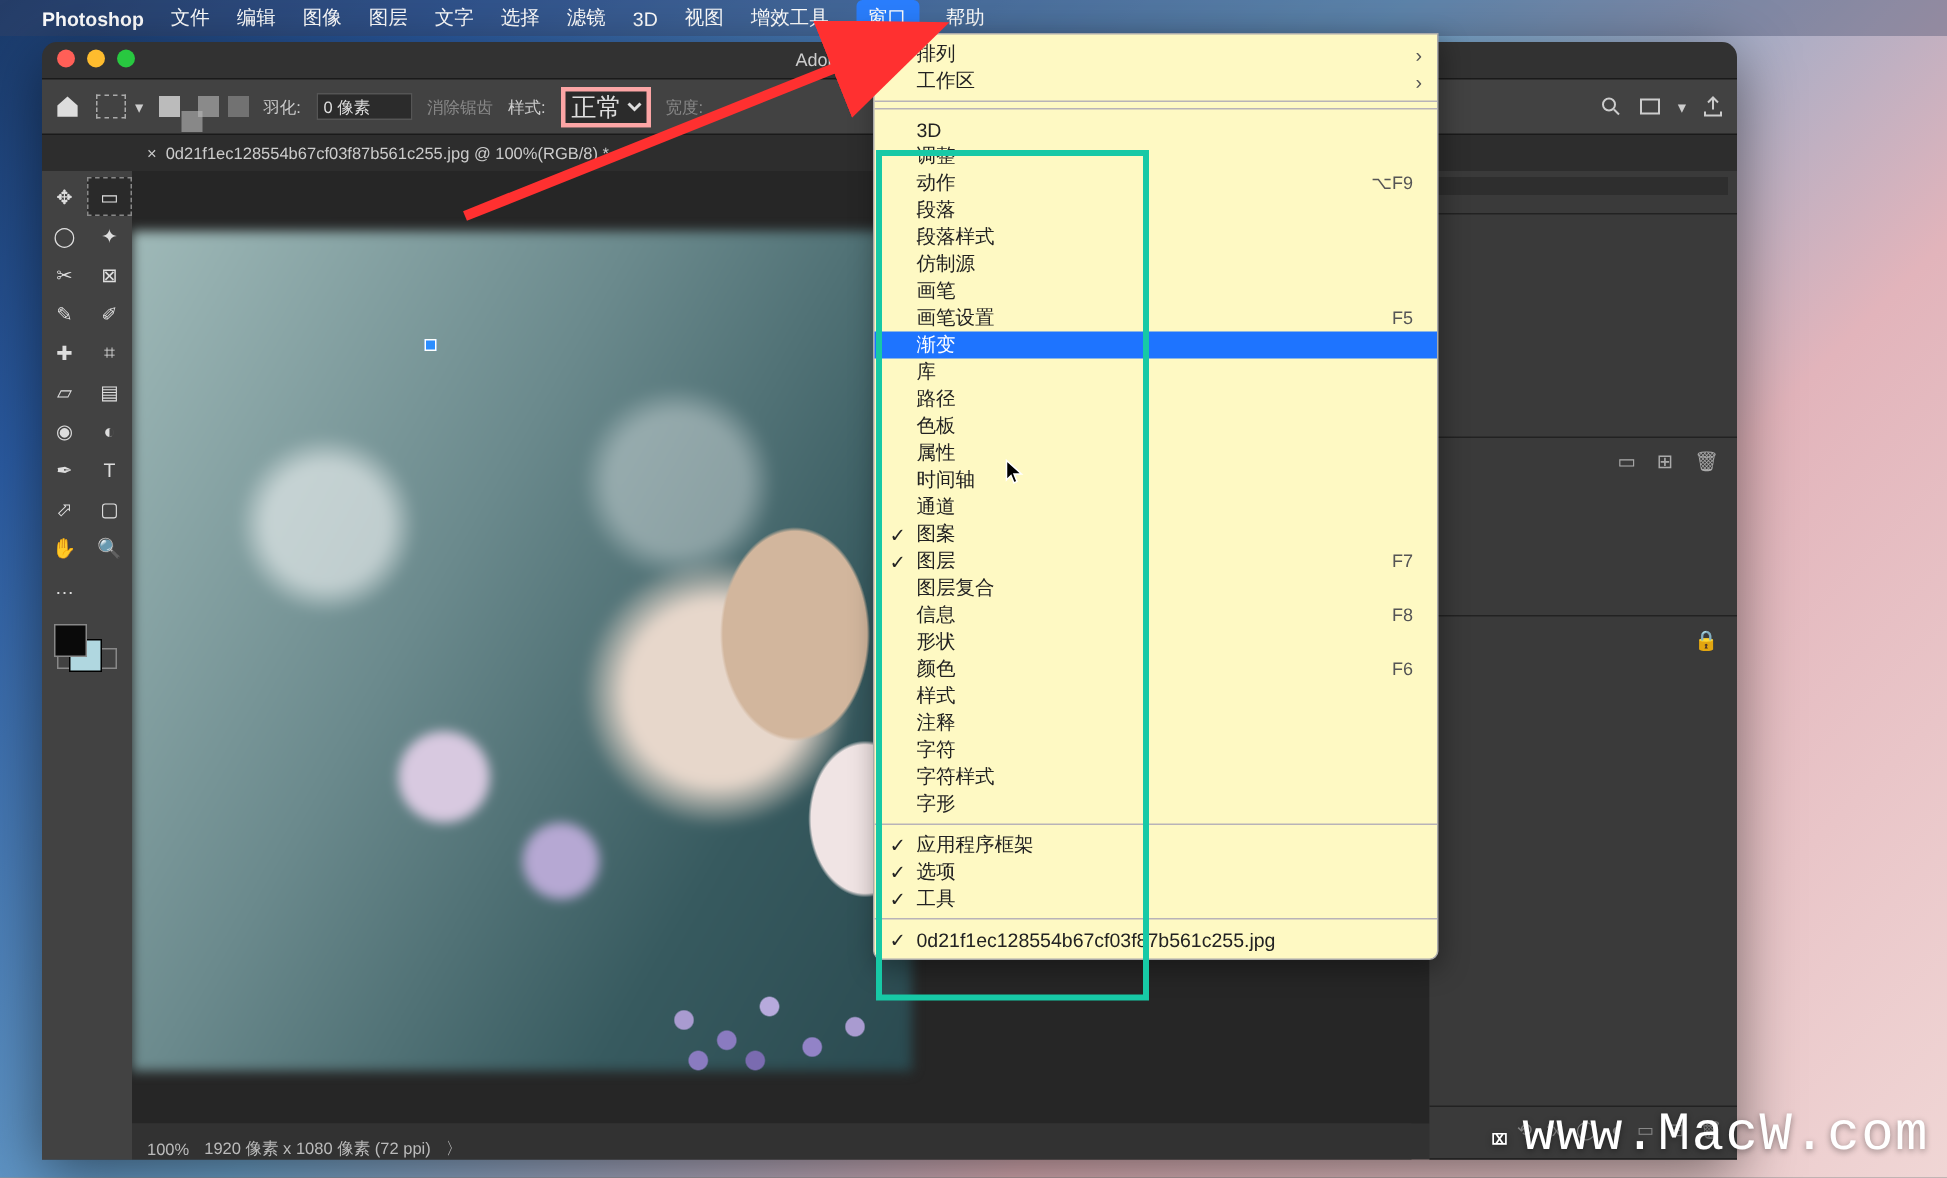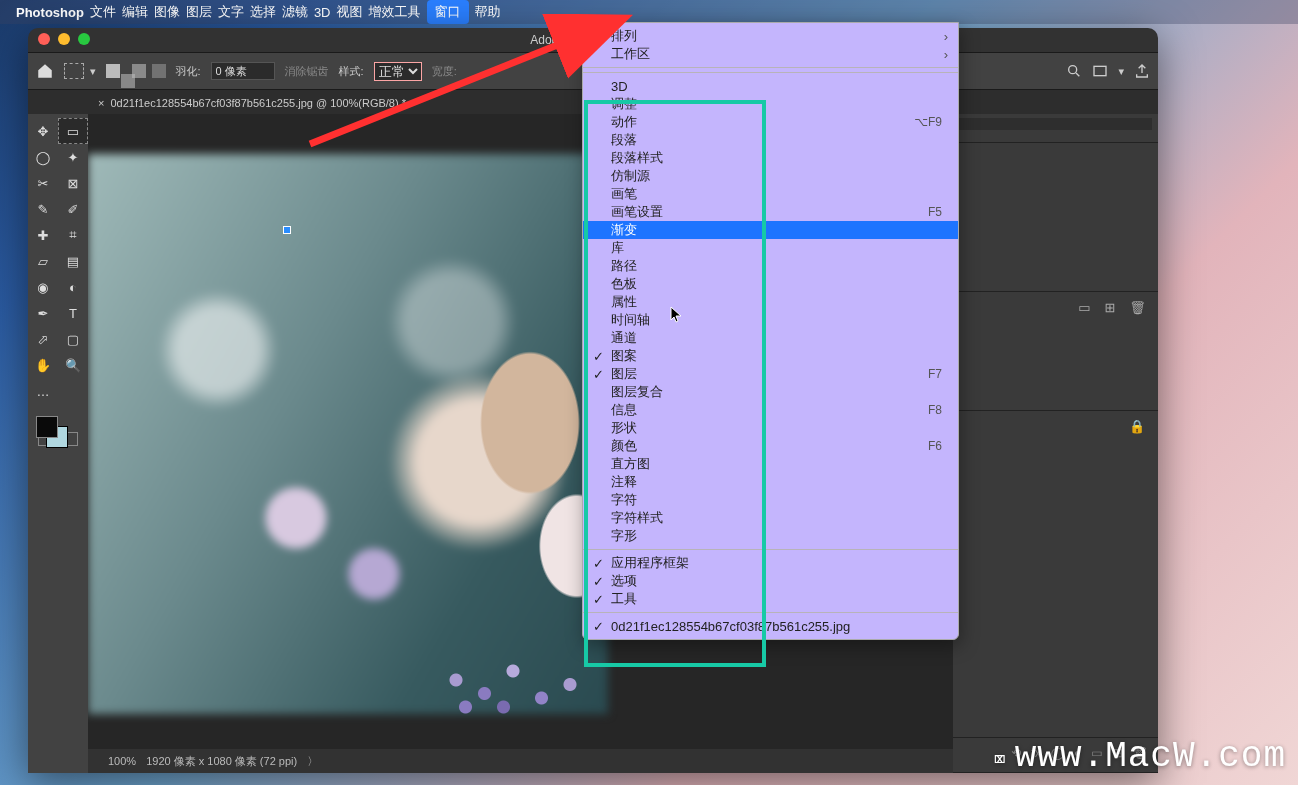--- a/index.html
+++ b/index.html
@@ -1,37 +1,37 @@
 <!DOCTYPE html>
 <html><head>
 <meta charset="utf-8">
 <style>
   html,body{margin:0;padding:0;width:1298px;height:785px;overflow:hidden;font-family:-apple-system,"Helvetica Neue",Arial,sans-serif;font-size:13px;color:#ddd;}
   body{background:linear-gradient(135deg,#1a3a6a 0%,#2a5aa0 15%,#6fa6d0 45%,#e2b4bb 70%,#f0d6d5 100%);}
   
-  .mac-menubar{position:absolute;left:0;top:0;width:100%;height:24px;background:rgba(60,70,100,.35);display:flex;align-items:center;padding:0 10px;box-sizing:border-box;color:#fff;font-size:13px;gap:6px;}
+  .mac-menubar{position:absolute;left:0;top:0;width:100%;height:24px;background:rgba(60,70,100,.35);display:flex;align-items:center;padding:0 10px;box-sizing:border-box;color:#fff;font-size:13px;gap:18px;}
   .mac-menubar .apple{font-size:15px}
   .mac-menubar .mi{cursor:default}
   .mac-menubar .mi.bold{font-weight:600}
   .mac-menubar .mi.active{background:#2a7fff;padding:3px 8px;border-radius:4px;margin-top:0}
   
   .window{position:absolute;left:28px;top:28px;width:1130px;height:745px;background:#323232;border-radius:10px 10px 0 0;box-shadow:0 10px 40px rgba(0,0,0,.5);}
   .titlebar{height:24px;display:flex;align-items:center;justify-content:center;position:relative;color:#ccc;font-size:12px}
   .traffic{position:absolute;left:10px;top:5px;display:flex;gap:8px}
   .traffic span{width:12px;height:12px;border-radius:50%;display:inline-block}
   .tr-close{background:#ff5f57}.tr-min{background:#febc2e}.tr-max{background:#28c840}
   
   .optbar{height:36px;background:#424242;border-top:1px solid #1a1a1a;border-bottom:1px solid #1a1a1a;display:flex;align-items:center;padding:0 8px;gap:10px;font-size:11px;color:#ccc}
   .optbar .home{width:18px;height:18px}
   .optbar .seg{display:flex;align-items:center;gap:6px}
   .optbar .selbox{width:18px;height:14px;border:1px dashed #aaa}
   .optbar .rect{width:14px;height:14px;background:#bbb}
   .optbar .rect2{width:14px;height:14px;background:#888;margin-left:-5px;margin-top:3px}
   .optbar input{width:54px;background:#2b2b2b;border:1px solid #555;color:#ddd;font-size:11px;padding:2px 4px}
-  .optbar select{background:#2b2b2b;border:1px solid #fca5a5;color:#ddd;font-size:13px}
+  .optbar select{background:#2b2b2b;border:3px solid #fca5a5;color:#ddd;font-size:17px}
   .optbar .spacer{flex:1}
   .optbar .ricon{width:16px;height:16px;color:#ccc}
   
   .tabbar{height:26px;background:#2d2d2d;display:flex;align-items:center;padding-left:70px;font-size:11px;color:#ccc}
   .tabbar .close{margin-right:6px}
   
   .tools{position:absolute;left:0;top:86px;width:60px;bottom:0;background:#424242;display:grid;grid-template-columns:30px 30px;grid-auto-rows:26px;padding-top:4px}
   .tools .tool{display:flex;align-items:center;justify-content:center;color:#ddd;font-size:13px}
   .tools .tool.sel{background:#2a2a2a;border:1px dashed #888}
   .tools .swatch{grid-column:1/3;height:40px;position:relative;margin-top:8px}
@@ -58,31 +58,31 @@
      background:
        radial-gradient(circle at 20% 40%,#a99bd0 0 6px,transparent 7px),
        radial-gradient(circle at 35% 55%,#8a7bc0 0 6px,transparent 7px),
        radial-gradient(circle at 50% 30%,#b7aadc 0 6px,transparent 7px),
        radial-gradient(circle at 65% 60%,#9283c7 0 6px,transparent 7px),
        radial-gradient(circle at 80% 45%,#a99bd0 0 6px,transparent 7px),
        radial-gradient(circle at 45% 70%,#7a6bb0 0 6px,transparent 7px),
        radial-gradient(circle at 25% 70%,#8a7bc0 0 6px,transparent 7px);}
   .sel-handle{position:absolute;left:195px;top:112px;width:6px;height:6px;background:#2a8dff;border:1px solid #fff}
   
-  .status{position:absolute;left:60px;right:217px;bottom:0;height:24px;background:#323232;display:flex;align-items:center;padding-left:20px;font-size:11px;color:#bbb;gap:10px}
+  .status{position:absolute;left:60px;right:217px;bottom:0;height:24px;background:#323232;display:flex;align-items:flex-end;padding-left:10px;font-size:11px;color:#bbb;gap:10px}
   
   .panels{position:absolute;right:0;top:86px;width:205px;bottom:0;background:#3a3a3a;display:flex;flex-direction:column}
   .panel{border-bottom:1px solid #222;flex:0 0 auto;padding:4px 6px}
   .panel .ph{height:12px;background:#2e2e2e}
   .panel .iconrow{display:flex;justify-content:flex-end;gap:14px;color:#aaa;font-size:13px;padding:4px 6px}
   .panel.fill{flex:1}
   .panel .drow{display:flex;justify-content:flex-end;gap:10px;color:#888;font-size:12px;padding:4px 4px}
   .panel .lock{display:flex;justify-content:flex-end;padding:4px 6px}
   
-  .menu{position:absolute;left:582px;top:22px;width:375px;background:#c4b5fd;border:1px solid #aaa;border-radius:0 0 6px 6px;box-shadow:2px 6px 18px rgba(0,0,0,.35);color:#222;font-size:13px;padding:4px 0}
+  .menu{position:absolute;left:582px;top:22px;width:375px;background:#fef9c3;border:1px solid #aaa;border-radius:0 0 6px 6px;box-shadow:2px 6px 18px rgba(0,0,0,.35);color:#222;font-size:13px;padding:4px 0}
   .menu .mrow{display:flex;align-items:center;height:18px;padding:0 16px 0 28px;position:relative}
   .menu .mrow .sc{margin-left:auto;color:#555;font-size:12px}
   .menu .mrow .chk{position:absolute;left:10px}
   .menu .mrow.hl{background:#1e74ff;color:#fff}
   .menu .mrow.sub::after{content:"›";position:absolute;right:10px;color:#555}
   .menu hr{border:none;border-top:1px solid #b8b3b8;margin:4px 0}
   .greenbox{position:absolute;left:584px;top:100px;width:174px;height:559px;border:4px solid #17c9a6;pointer-events:none}
   
   .arrow-svg{position:absolute;left:300px;top:14px;pointer-events:none}
   
@@ -308,21 +308,21 @@
       <span class="sc">F8</span>
     </div>
     <div class="mrow">
       <span>形状</span>
     </div>
     <div class="mrow">
       <span>颜色</span>
       <span class="sc">F6</span>
     </div>
     <div class="mrow">
-      <span>直方图</span>
+      <span>样式</span>
     </div>
     <div class="mrow">
       <span>注释</span>
     </div>
     <div class="mrow">
       <span>字符</span>
     </div>
     <div class="mrow">
       <span>字符样式</span>
     </div>

